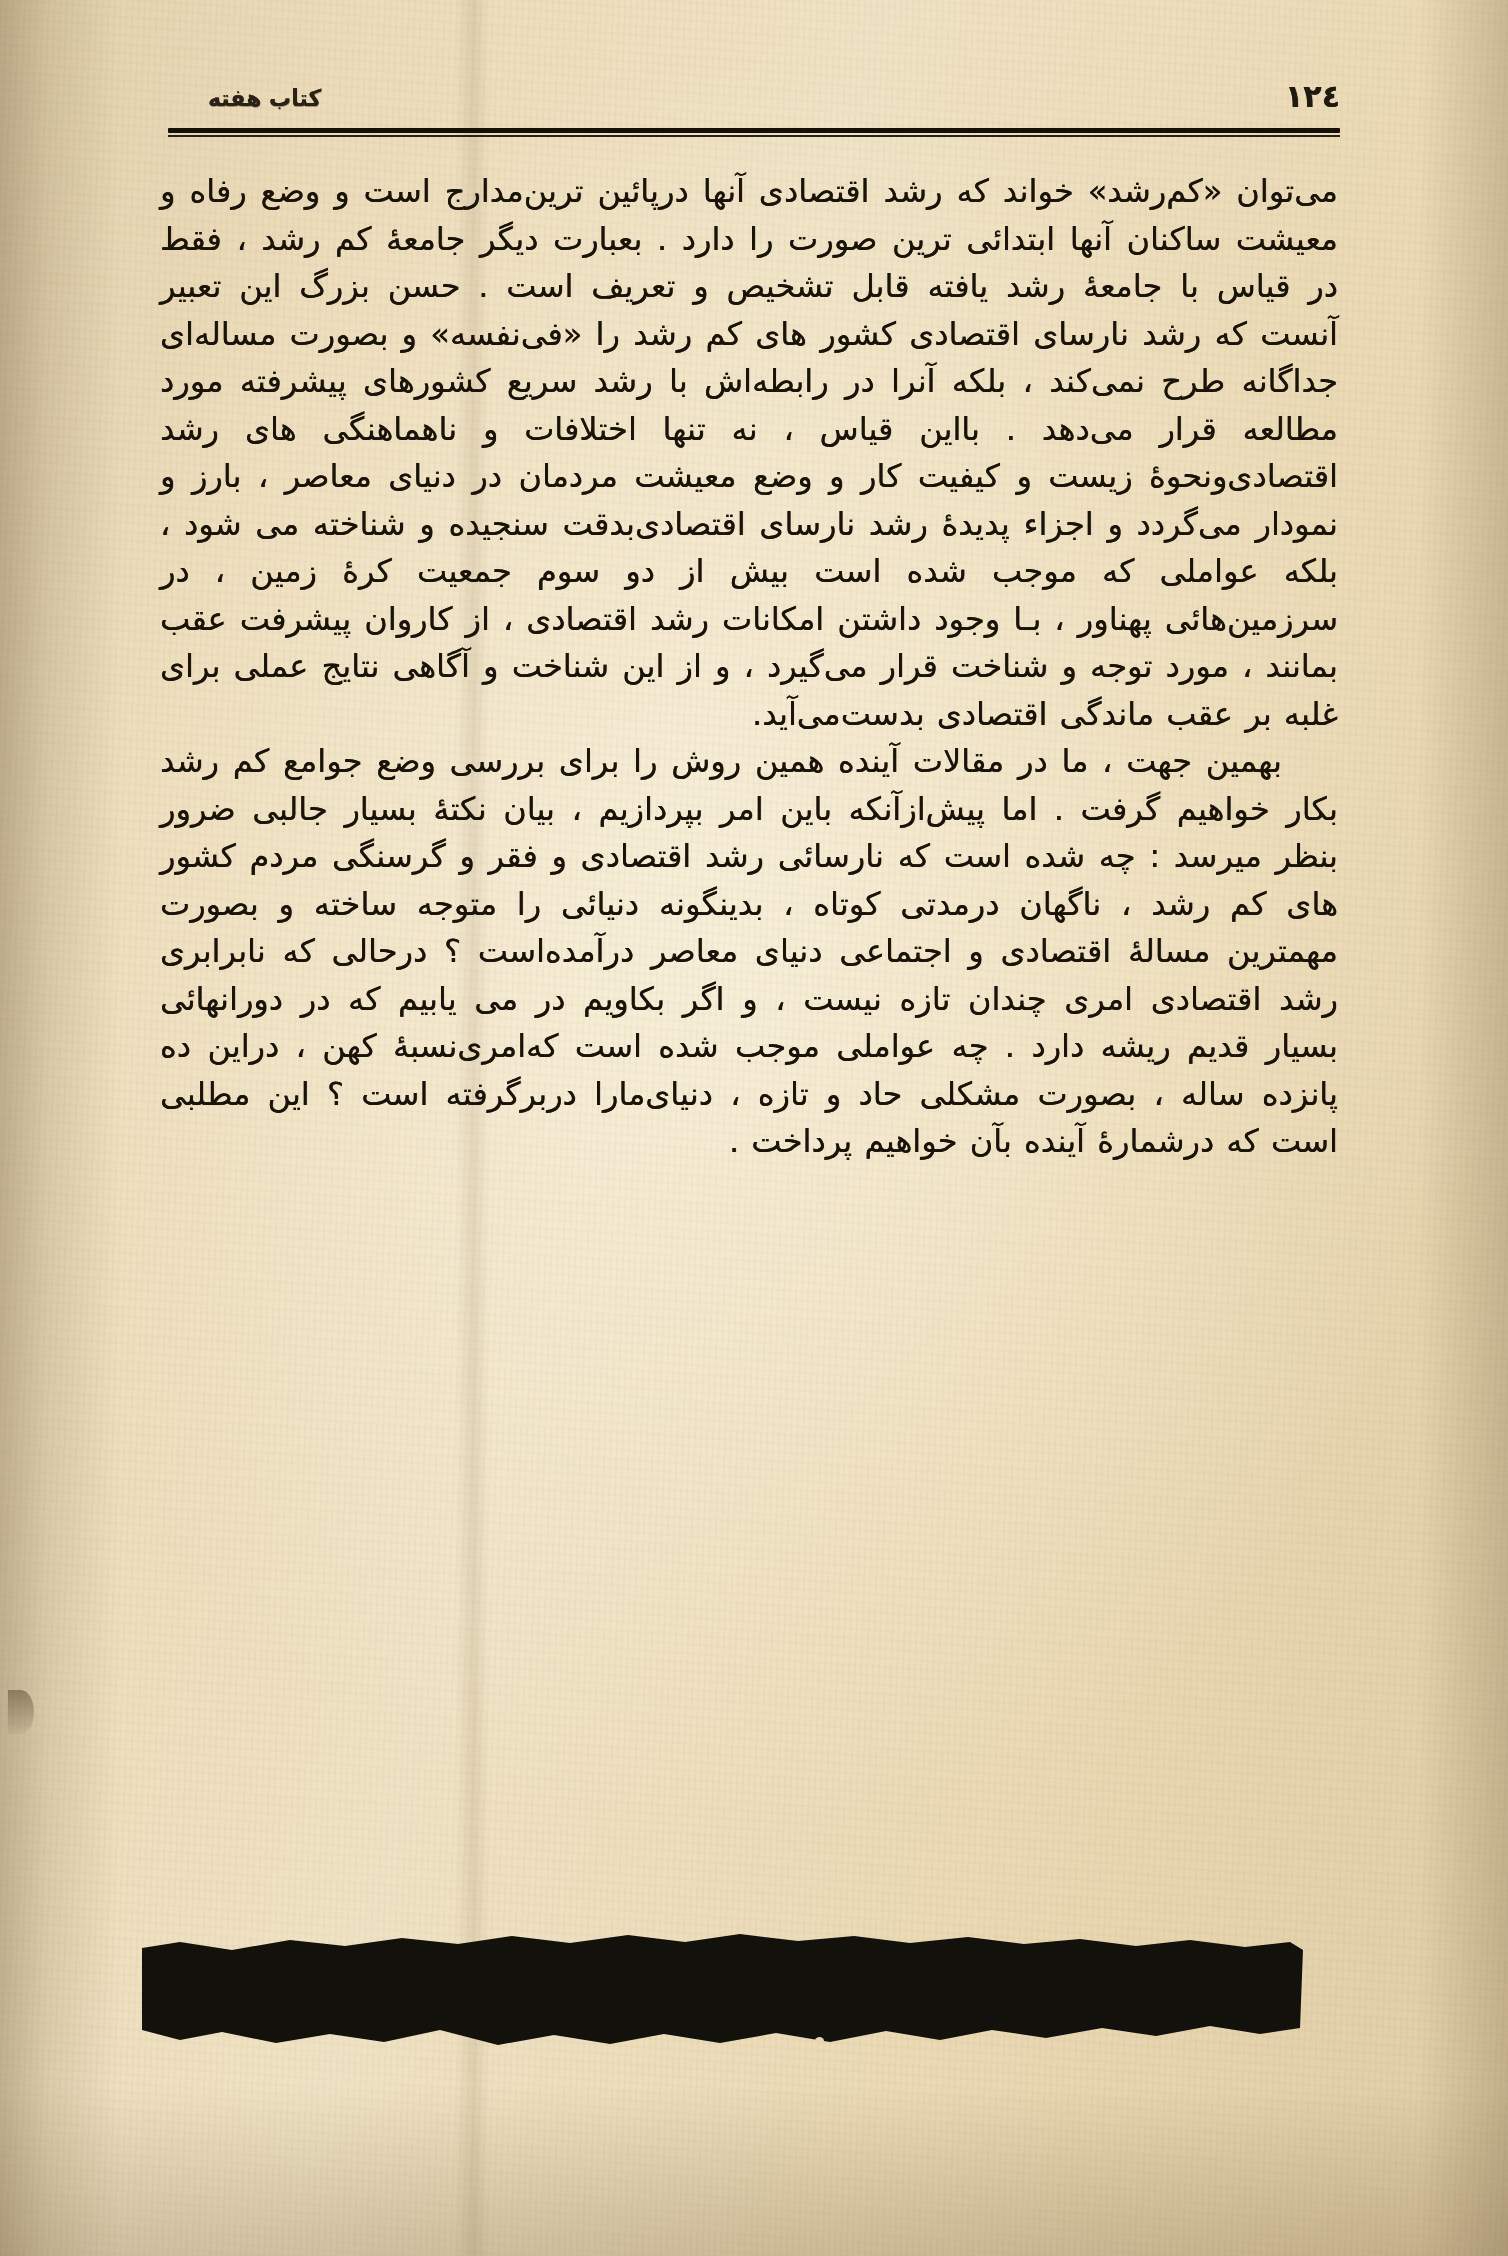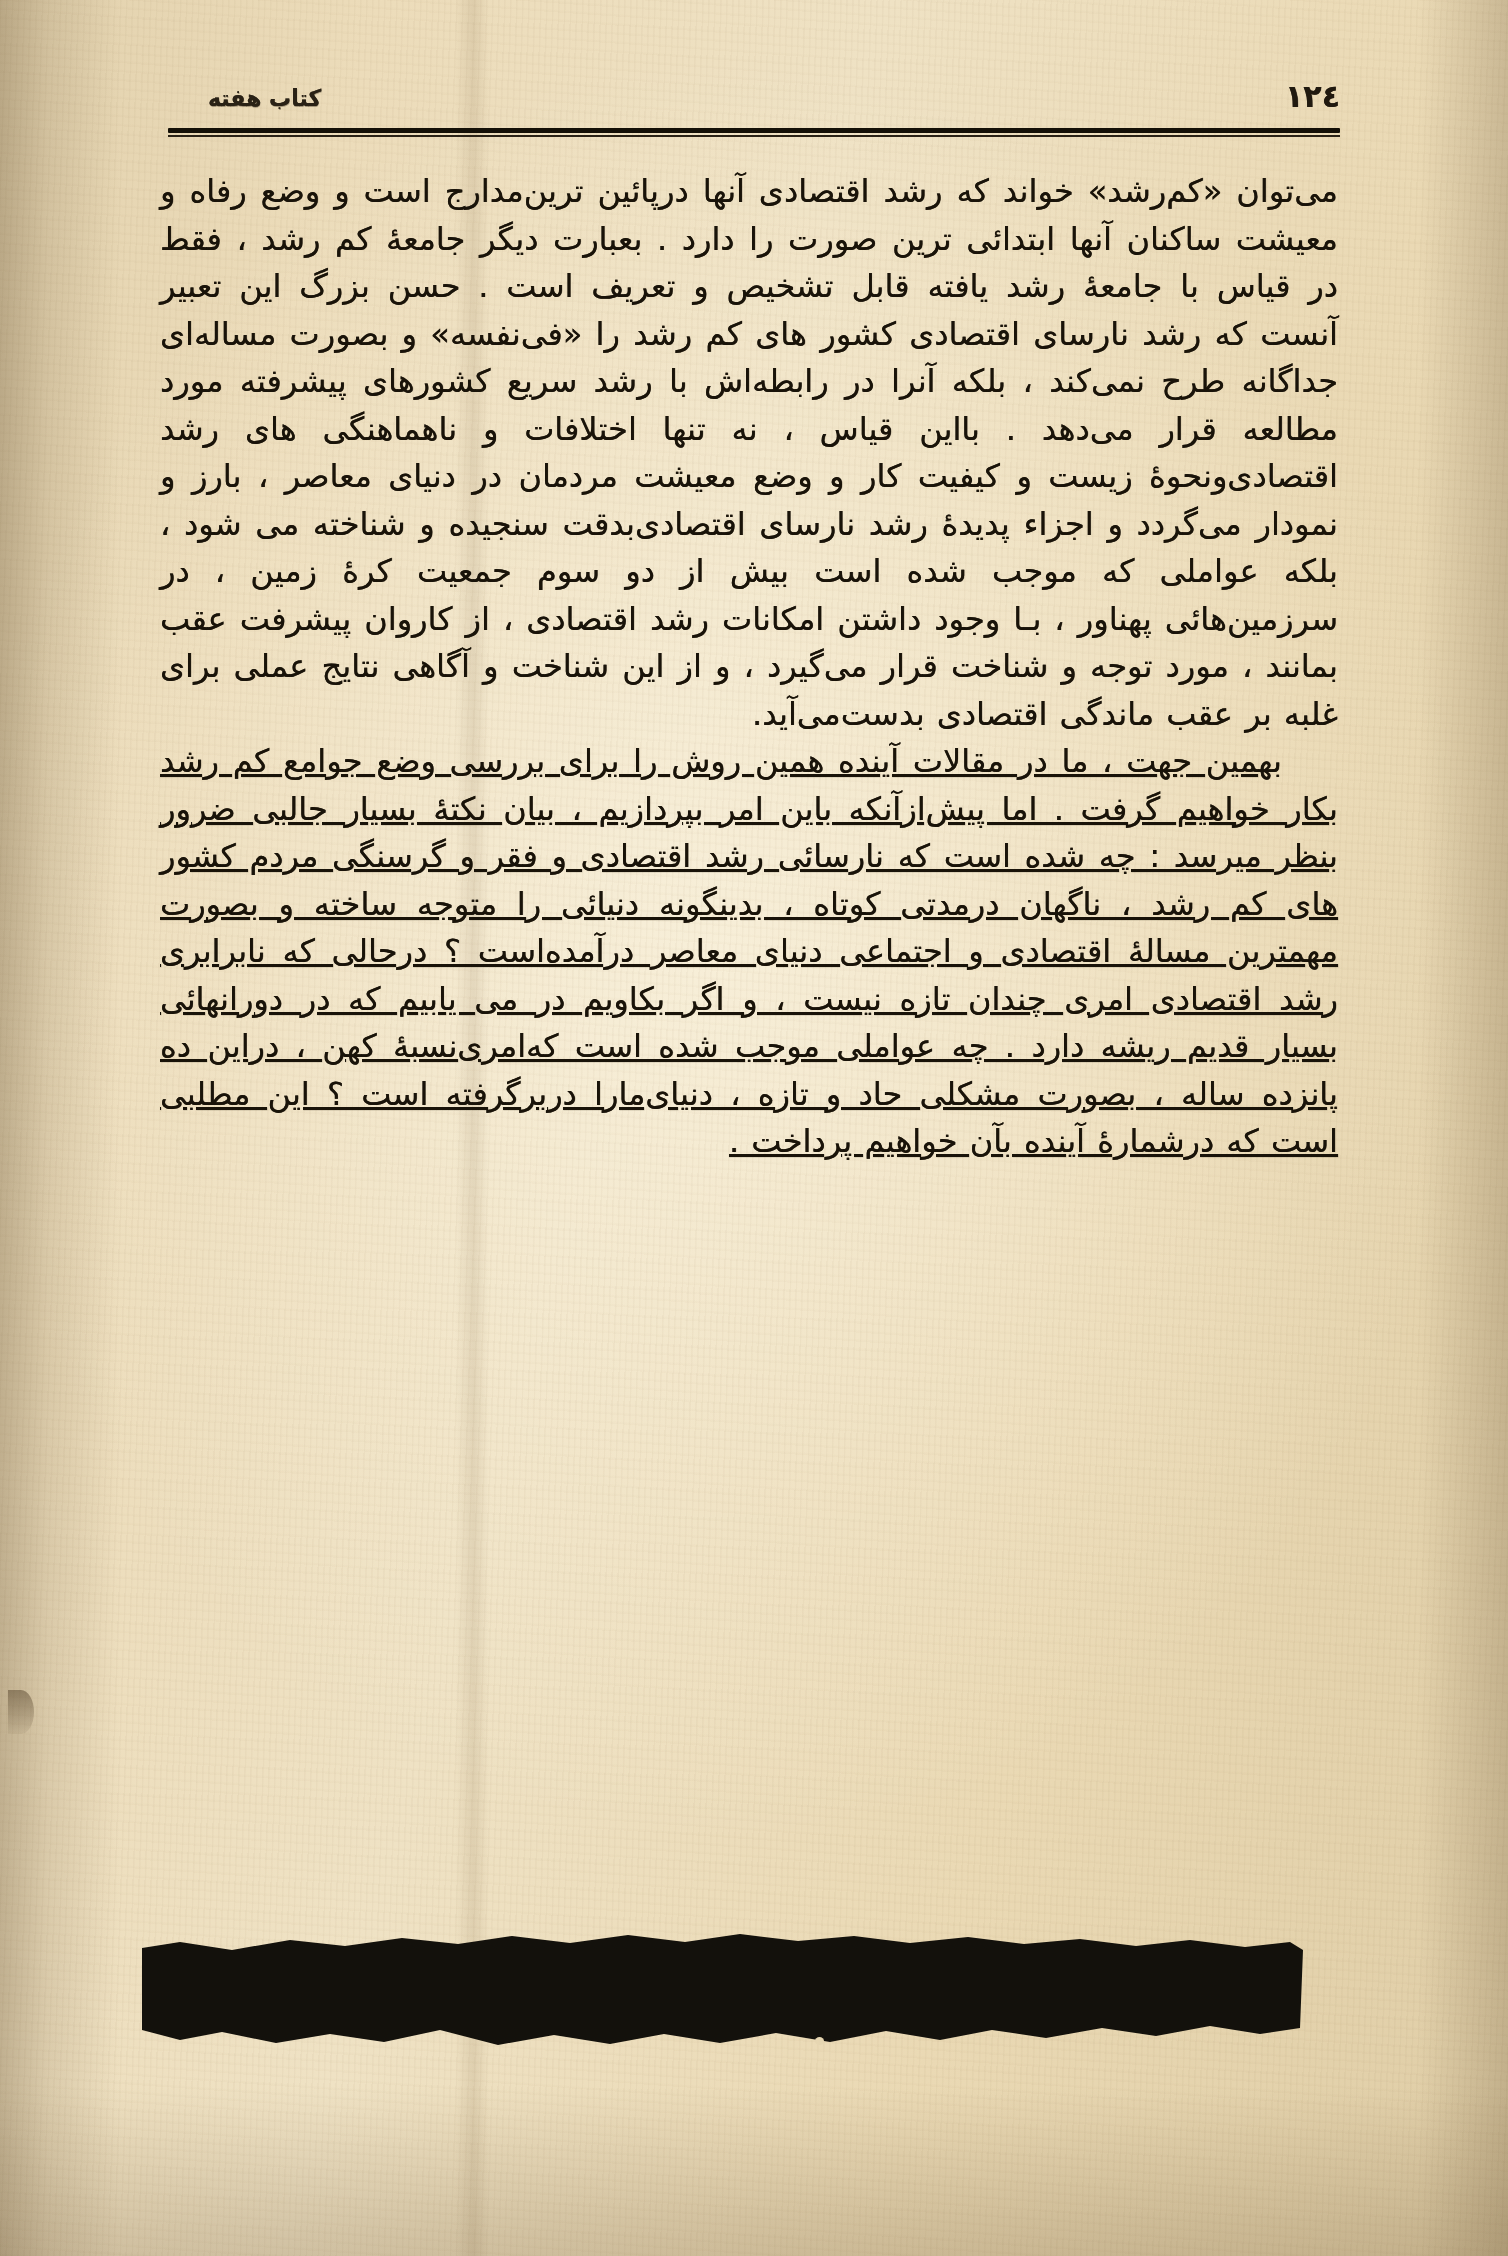--- a/index.html
+++ b/index.html
@@ -140,21 +140,20 @@
     letter-spacing: 0px;
     word-spacing: 2px;
     text-justify: inter-word;
   }
   #body-text p {
     margin: 0 0 0 0;
     text-indent: 0;
   }
   #body-text p.indent {
     text-indent: 56px;
-    text-decoration: underline;
   }
   
   .inked {
     text-shadow: 0 0 0.6px rgba(25,19,9,0.75), 0.4px 0.3px 0.5px rgba(40,30,15,0.35);
   }
 
   
   #censor-bar {
     position: absolute;
     left: 140px;

